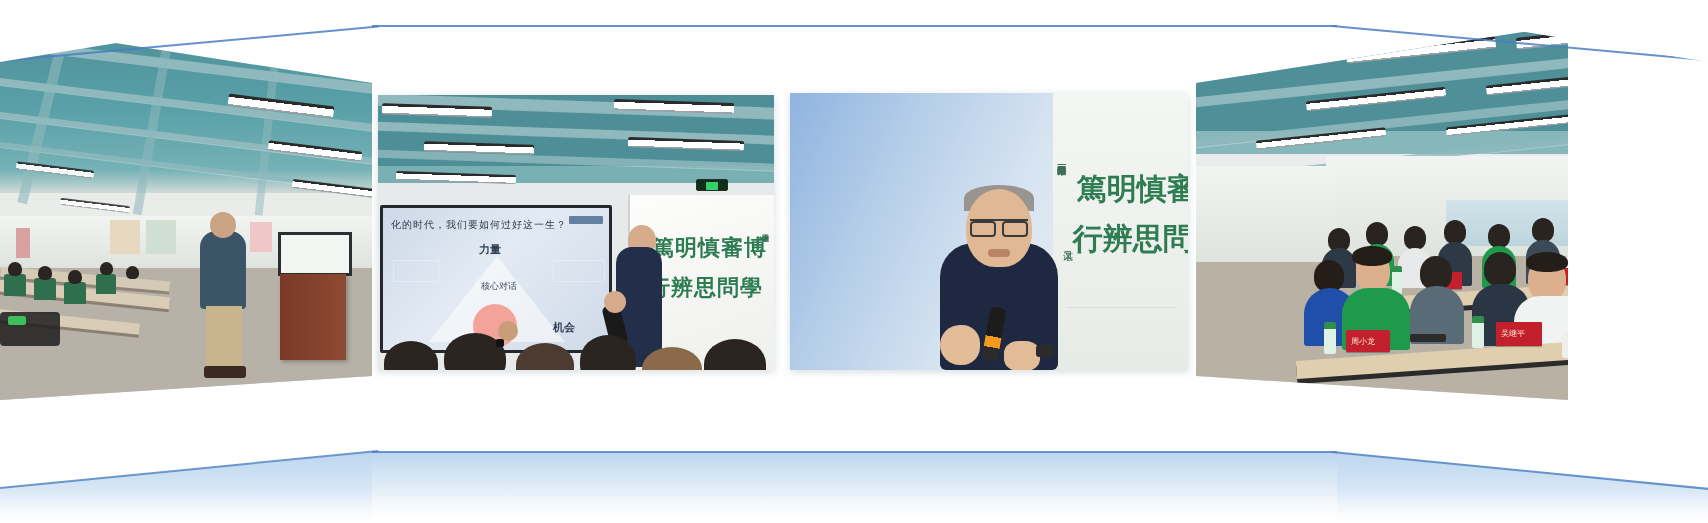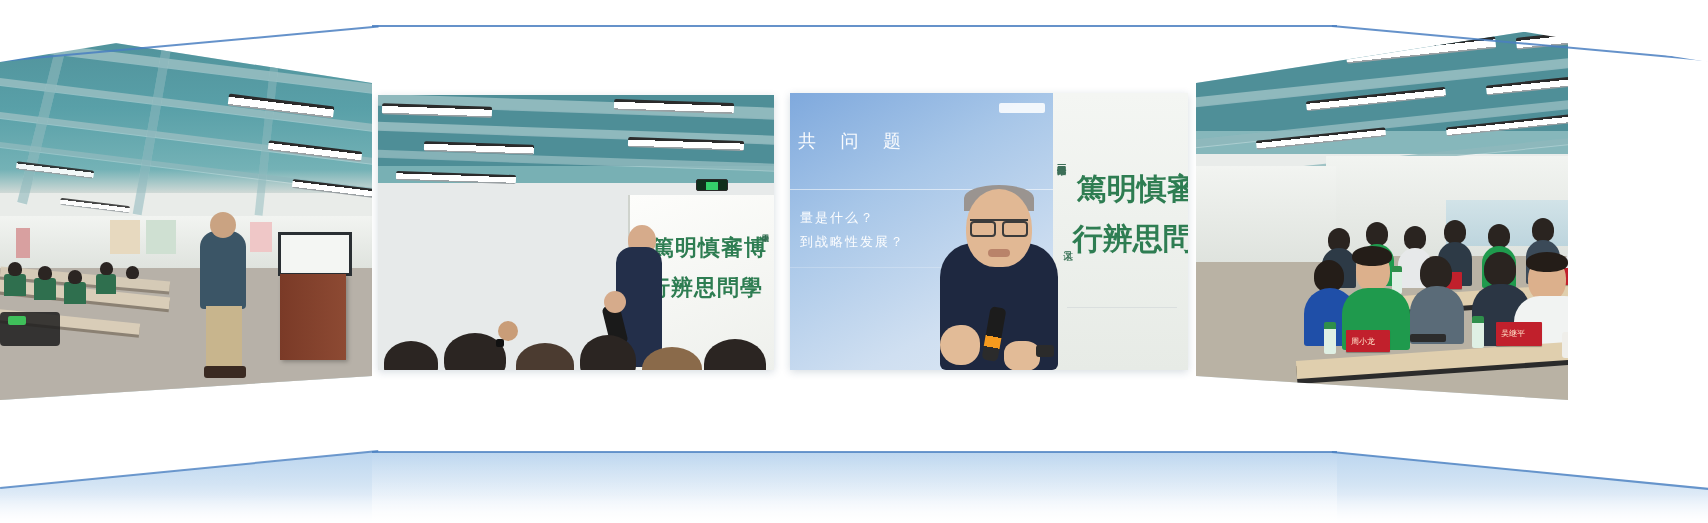--- a/index.html
+++ b/index.html
@@ -278,20 +278,31 @@
       <div class="duct" style="left:-10px;top:62px;width:430px;height:7px;transform:rotate(2deg);opacity:.85"></div>
       <div class="tube" style="left:4px;top:10px;width:110px;height:11px;transform:rotate(2deg);"></div>
       <div class="tube" style="left:236px;top:6px;width:120px;height:11px;transform:rotate(2deg);"></div>
       <div class="tube" style="left:46px;top:48px;width:110px;height:10px;transform:rotate(2deg);"></div>
       <div class="tube" style="left:250px;top:44px;width:116px;height:10px;transform:rotate(2deg);"></div>
       <div class="tube" style="left:18px;top:78px;width:120px;height:9px;transform:rotate(2deg);"></div>
       <div class="exit-sign">
           <i></i>
         </div>
 
+      <div class="screen2">
+        <div class="slide-title">化的时代，我们要如何过好这一生？</div>
+        <div class="slide-logo"></div>
+        <div class="kw" style="left:96px;top:34px;font-size:11px;font-weight:bold;color:#2f3f52;">力量</div>
+        <div class="tri"></div>
+        <div class="tri-dot"></div>
+        <div class="kw" style="left:98px;top:72px;color:#3b4a5c;">核心对话</div>
+        <div class="kw" style="left:170px;top:112px;font-size:11px;font-weight:bold;color:#2f3f52;">机会</div>
+        <div style="position:absolute;left:10px;top:52px;width:46px;height:22px;border:1px solid rgba(255,255,255,.6);opacity:.5"></div>
+        <div style="position:absolute;left:170px;top:52px;width:52px;height:22px;border:1px solid rgba(255,255,255,.6);opacity:.5"></div>
+      </div>
 
       <div class="whiteboard2">
         <div class="calli" style="left:22px;top:38px;font-size:22px;letter-spacing:1px;">篤明慎審博</div>
         <div class="calli" style="left:18px;top:78px;font-size:22px;letter-spacing:1px;">行辨思問學</div>
         <div class="calli" style="left:4px;top:34px;font-size:8px;writing-mode:vertical-rl;color:#3d6f58;">中華民國</div>
         <div style="position:absolute;left:126px;top:34px;width:14px;height:64px;writing-mode:vertical-rl;font-size:7px;color:#2f6b4e;font-family:'Liberation Serif',serif;">國立中山大學</div>
       </div>
 
       <div class="bald"></div>
       <div class="speaker2"></div>
@@ -304,28 +315,20 @@
       <div class="head" style="left:202px;top:240px;width:56px;height:50px;"></div>
       <div class="head" style="left:264px;top:252px;width:60px;height:44px;background:#8a6a4a;"></div>
       <div class="head" style="left:326px;top:244px;width:62px;height:50px;"></div>
       <div style="position:absolute;left:120px;top:226px;width:20px;height:20px;background:#c99d78;border-radius:50%;"></div>
       <div style="position:absolute;left:118px;top:244px;width:8px;height:8px;background:#111;border-radius:2px;"></div>
     </div>
   </div>
 
   <div class="slide" id="slide-3">
     <div class="photo p3">
-      <div class="proj3">
-        <div class="p3logo"></div>
-        <div class="p3title">共 问 题</div>
-        <div class="p3line" style="top:96px;"></div>
-        <div class="p3q" style="left:10px;top:116px;">量是什么？</div>
-        <div class="p3q" style="left:10px;top:140px;">到战略性发展？</div>
-        <div class="p3line" style="top:174px;opacity:.4"></div>
-      </div>
       <div class="wb3">
         <div class="calli" style="left:24px;top:76px;font-size:30px;">篤明慎審博</div>
         <div class="calli" style="left:20px;top:126px;font-size:30px;">行辨思問學</div>
         <div class="calli" style="left:2px;top:66px;font-size:9px;writing-mode:vertical-rl;color:#3d6f58;">中華民國十三年十一月</div>
         <div style="position:absolute;left:6px;top:150px;width:16px;height:40px;writing-mode:vertical-rl;font-size:10px;color:#2f6b4e;font-family:'Liberation Serif',serif;">谌又</div>
         <div style="position:absolute;left:14px;top:214px;width:110px;height:60px;border-top:1px solid #c9cfd3;opacity:.5"></div>
       </div>
       <div class="speaker3-body"></div>
       <div class="speaker3-hair"></div>
       <div class="speaker3-head"></div>

